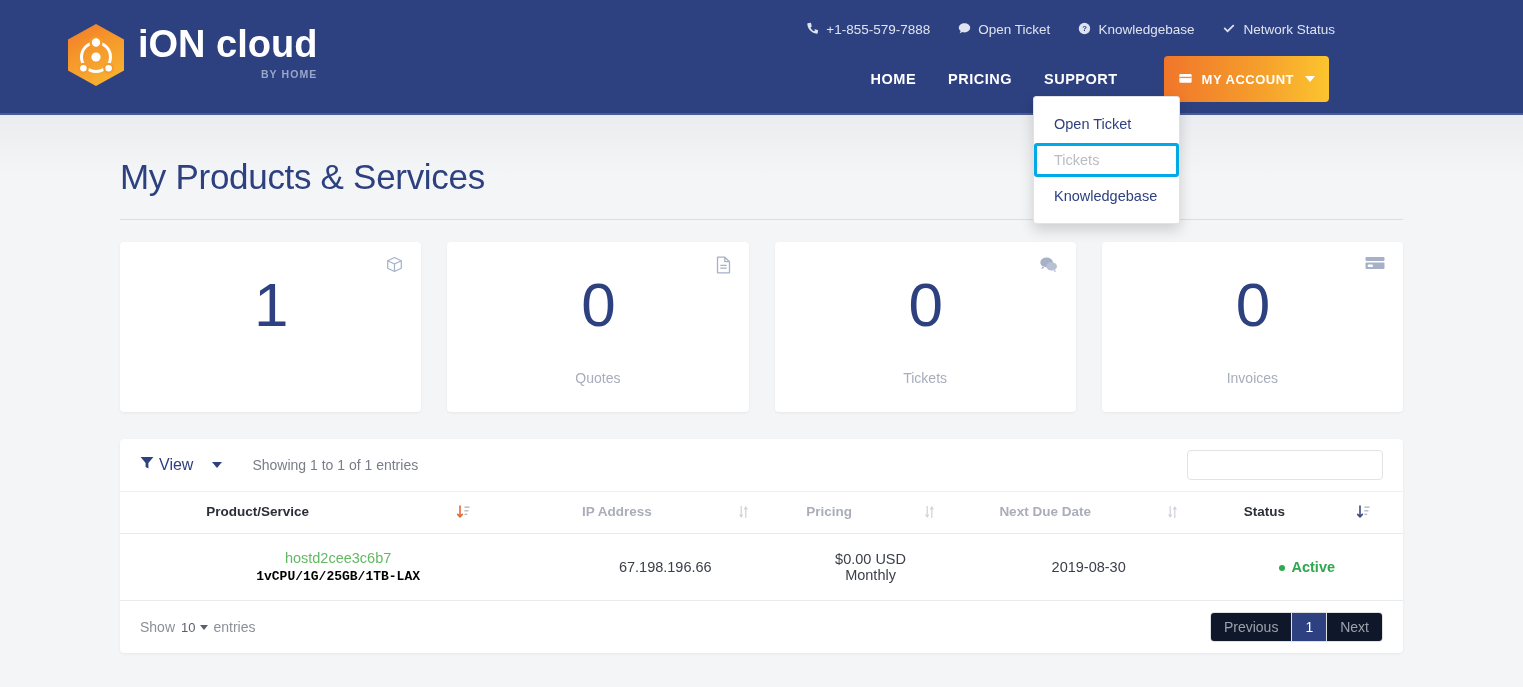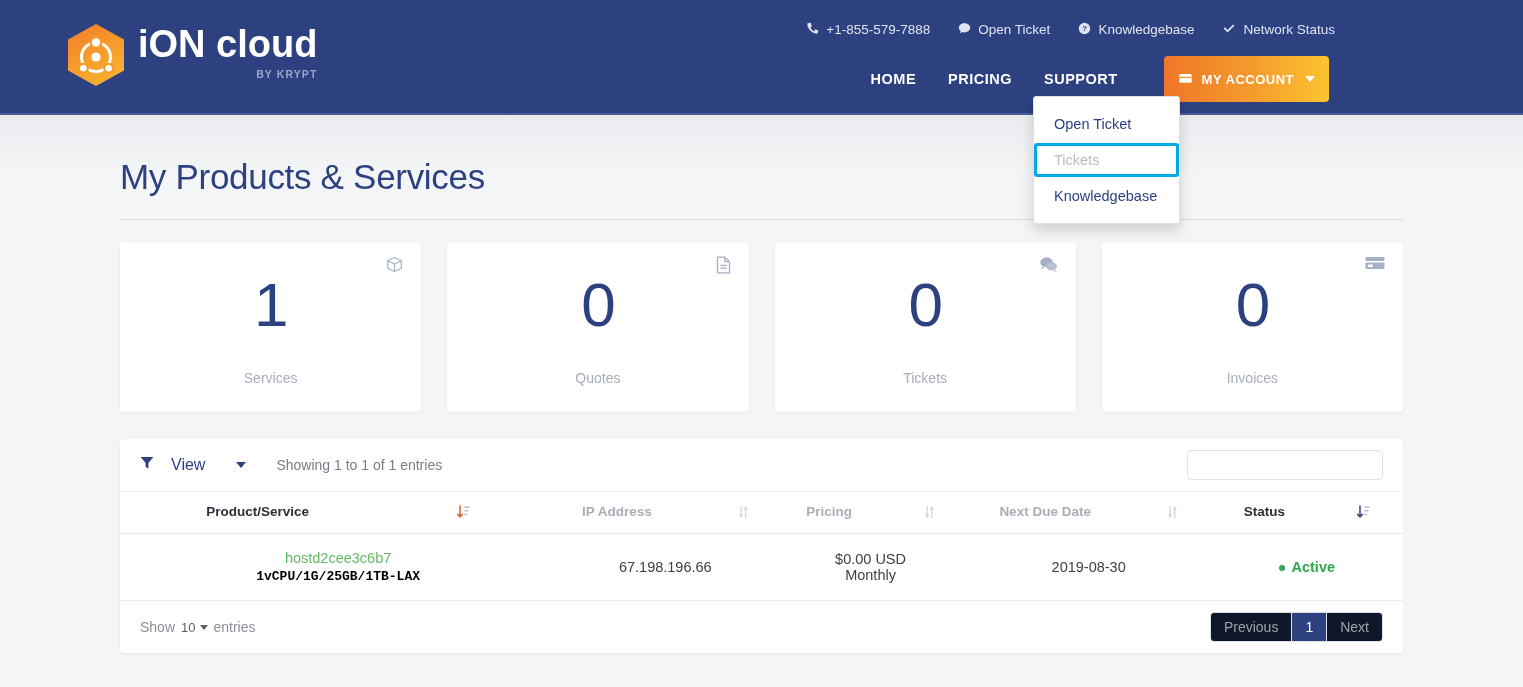--- a/index.html
+++ b/index.html
@@ -198,21 +198,21 @@
     box-shadow: 0 1px 3px rgba(0,0,0,0.06);
   }
   .panel-top {
     display: flex;
     align-items: center;
     padding: 14px 20px;
     height: 52px;
   }
   .view-btn {
     display: flex; align-items: center;
-    gap: 17px;
+    gap: 5px;
     color: #2d4180;
     font-size: 16px;
     cursor: pointer;
   }
   .view-caret {
     width: 0; height: 0;
     border-left: 5px solid transparent;
     border-right: 5px solid transparent;
     border-top: 6px solid #2d4180;
     margin-left: 14px;
@@ -324,21 +324,21 @@
       <svg viewBox="0 0 56 62" width="56" height="62">
         <circle cx="28" cy="33" r="14.5" fill="none" stroke="#ffffff" stroke-width="3"></circle>
         <circle cx="28" cy="33" r="4.6" fill="#ffffff"></circle>
         <circle cx="28" cy="18.5" r="5.4" fill="#ffffff" stroke="#f59a2b" stroke-width="2.4"></circle>
         <circle cx="15.4" cy="44.2" r="4.4" fill="#ffffff" stroke="#f59a2b" stroke-width="2.2"></circle>
         <circle cx="40.6" cy="44.2" r="4.4" fill="#ffffff" stroke="#f59a2b" stroke-width="2.2"></circle>
       </svg>
     </div>
     <div class="logo-text">
       <div class="logo-title"><span class="ion">i</span><span>ON cloud</span></div>
-      <div class="logo-sub">BY KRYPT</div>
+      <div class="logo-sub">BY HOME</div>
     </div>
   </div>
 
   <div class="topbar-links">
     <a href="#">
       <span class="ic">
         <svg width="13" height="13" viewBox="0 0 16 16" fill="#dfe3ef">
             <path d="M11.2 10.1l-1.3 1.3c-1.9-.9-3.5-2.5-4.4-4.4l1.3-1.3c.2-.2.3-.5.2-.8L6.2 1.6c-.1-.4-.5-.7-.9-.6L2.2 1.6c-.4.1-.7.5-.6.9C2.2 9 6.9 13.7 13.4 14.4c.4.1.8-.2.9-.6l.6-3.1c.1-.4-.2-.8-.6-.9l-3.3-.8c-.3-.1-.6 0-.8.2z"></path>
           </svg>
       </span>
@@ -403,21 +403,20 @@
 
       <div class="stat-card">
         <span class="stat-icon">
           <svg width="17" height="17" viewBox="0 0 18 18" fill="none" stroke="#a6b0c6" stroke-width="1.3" stroke-linejoin="round">
               <path d="M9 1.6L16.2 5v8L9 16.4 1.8 13V5z"></path>
               <path d="M1.8 5L9 8.4 16.2 5"></path>
               <path d="M9 8.4v8"></path>
             </svg>
         </span>
         <div class="stat-num">1</div>
-        <div class="stat-label">Services</div>
       </div>
 
       <div class="stat-card">
         <span class="stat-icon">
           <svg width="15" height="18" viewBox="0 0 15 18" fill="none" stroke="#a6b0c6" stroke-width="1.3" stroke-linejoin="round">
               <path d="M1.5 1.2h7.3l4.7 4.5v11.1H1.5z"></path>
               <path d="M8.8 1.2v4.5h4.7"></path>
               <path d="M4.3 9.4h6.4M4.3 12.1h6.4"></path>
             </svg>
         </span>

